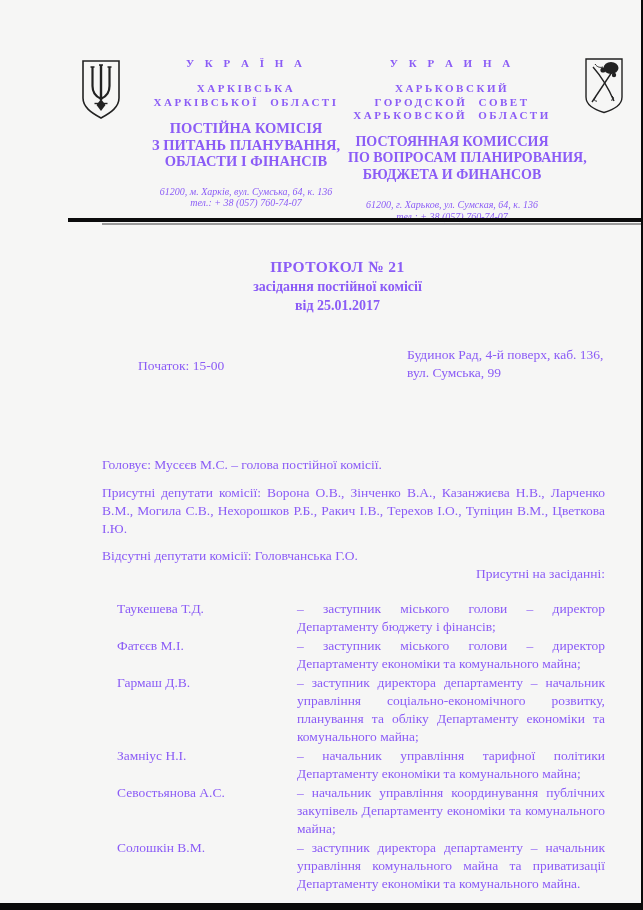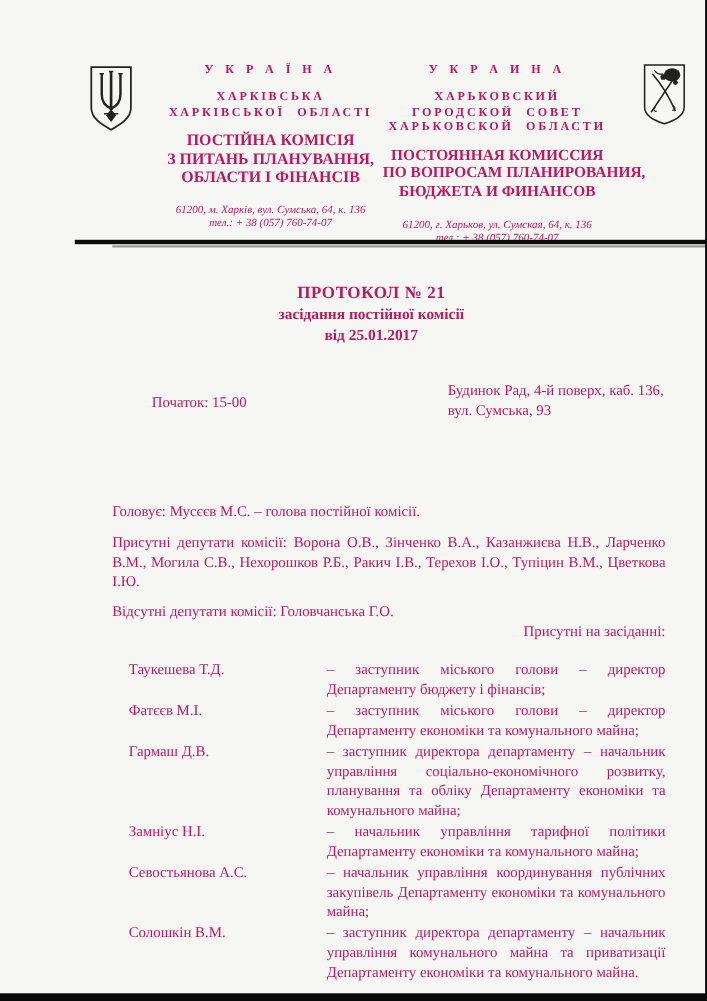--- a/index.html
+++ b/index.html
@@ -5,21 +5,21 @@
   html,body{margin:0;padding:0;}
   body{
     width:643px;height:910px;
     background:#e9e9e9;
     font-family:"Liberation Serif", serif;
   }
   .page{
     position:relative;
     width:643px;height:910px;
     background:#f6f6f5;
-    color:#be185d;
+    color:#8b5cf6;
     overflow:hidden;
   }
   
   .frame-right{position:absolute;top:0;right:0;width:2px;height:100%;background:#0a0a0a;}
   .frame-bottom{position:absolute;bottom:0;left:0;width:100%;height:7px;background:#0a0a0a;}
 
   
   .header{position:relative;height:230px;}
   .emblem-left{position:absolute;left:80px;top:58px;}
   .emblem-right{position:absolute;left:583px;top:56px;}
@@ -137,21 +137,21 @@
   <div class="title">
     <div class="title-l1">ПРОТОКОЛ № 21</div>
     <div class="title-l2">засідання постійної комісії</div>
     <div class="title-l3">від 25.01.2017</div>
   </div>
 
   <div class="meta">
     <div class="meta-start">Початок: 15-00</div>
     <div class="meta-loc">
       <div>Будинок Рад, 4-й поверх, каб. 136,</div>
-      <div>вул. Сумська, 93</div>
+      <div>вул. Сумська, 99</div>
     </div>
   </div>
 
   <p class="para chair">Головує: Мусєєв М.С. – голова постійної комісії.</p>
   <p class="para present">Присутні депутати комісії: Ворона О.В., Зінченко В.А., Казанжиєва Н.В., Ларченко В.М., Могила С.В., Нехорошков Р.Б., Ракич І.В., Терехов І.О., Тупіцин В.М., Цветкова І.Ю.</p>
   <p class="para absent">Відсутні депутати комісії: Головчанська Г.О.</p>
   <p class="para attendees-label">Присутні на засіданні:</p>
 
   <div class="attendees">
     <div class="att-row">

